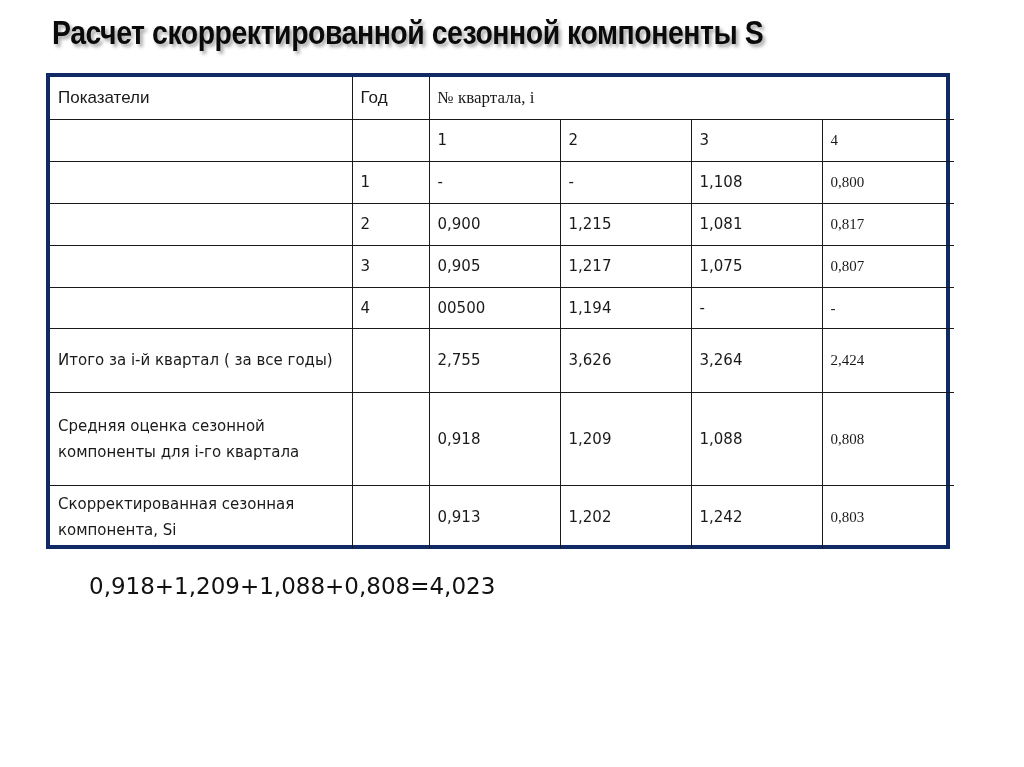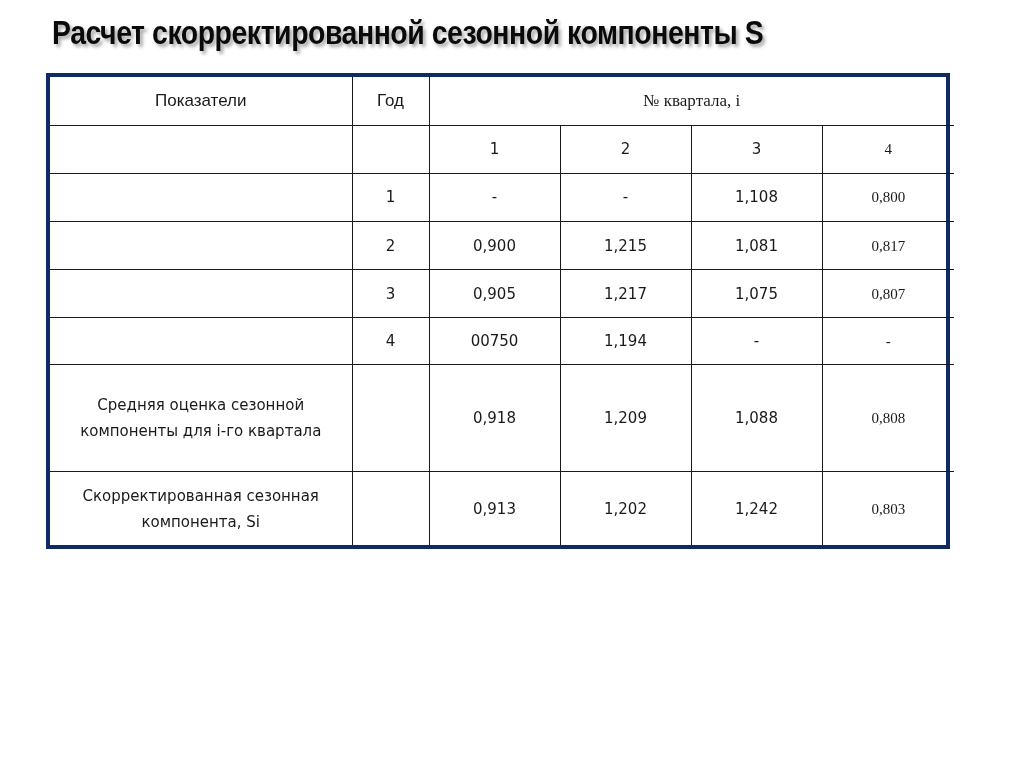--- a/index.html
+++ b/index.html
@@ -15,21 +15,21 @@
   }
   .tbl-wrap {
     position: absolute; left: 46px; top: 73px; width: 904px; height: 476px;
     box-sizing: border-box; border: 4px solid #102a66;
   }
   table {
     border-collapse: collapse; width: 100%; height: 100%; table-layout: fixed;
     font-family: "DejaVu Sans", sans-serif; font-size: 15px; color: #1a1a1a;
   }
   td {
-    border: 1.5px solid #1a1a1a; text-align: center; vertical-align: middle;
+    border: 1.5px solid #1a1a1a; text-align: left; vertical-align: middle;
     padding: 0 8px; line-height: 26px;
   }
   tr:first-child td { border-top: none; }
   tr:last-child td { border-bottom: none; }
   td:first-child { border-left: none; }
   td:last-child { border-right: none; font-family: Liberation Serif, serif; }
   .hdr { font-family: "Liberation Sans", sans-serif; font-size: 17px; }
   .num { font-family: "DejaVu Sans", sans-serif; font-size: 15px; }
   .formulas {
     position: absolute; left: 89px; top: 568px;
@@ -86,24 +86,32 @@
       <td></td>
       <td class="num">3</td>
       <td class="num">0,905</td>
       <td class="num">1,217</td>
       <td class="num">1,075</td>
       <td class="num">0,807</td>
     </tr>
     <tr style="height:41px">
       <td></td>
       <td class="num">4</td>
-      <td class="num">00750</td>
+      <td class="num">00500</td>
       <td class="num">1,194</td>
       <td class="num">-</td>
       <td class="num">-</td>
+    </tr>
+    <tr style="height:64px">
+      <td>Итого за i-й квартал ( за все годы)</td>
+      <td></td>
+      <td class="num">2,755</td>
+      <td class="num">3,626</td>
+      <td class="num">3,264</td>
+      <td class="num">2,424</td>
     </tr>
     <tr style="height:93px">
       <td>Средняя оценка сезонной компоненты для i-го квартала</td>
       <td></td>
       <td class="num">0,918</td>
       <td class="num">1,209</td>
       <td class="num">1,088</td>
       <td class="num">0,808</td>
     </tr>
     <tr style="height:64px">
@@ -112,14 +120,15 @@
       <td class="num">0,913</td>
       <td class="num">1,202</td>
       <td class="num">1,242</td>
       <td class="num">0,803</td>
     </tr>
   </tbody>
     </table>
 </div>
 
 <div class="formulas">
+  <div>0,918+1,209+1,088+0,808=4,023</div>
   <div style="height:36px"></div>
 </div>
 
 </body></html>

